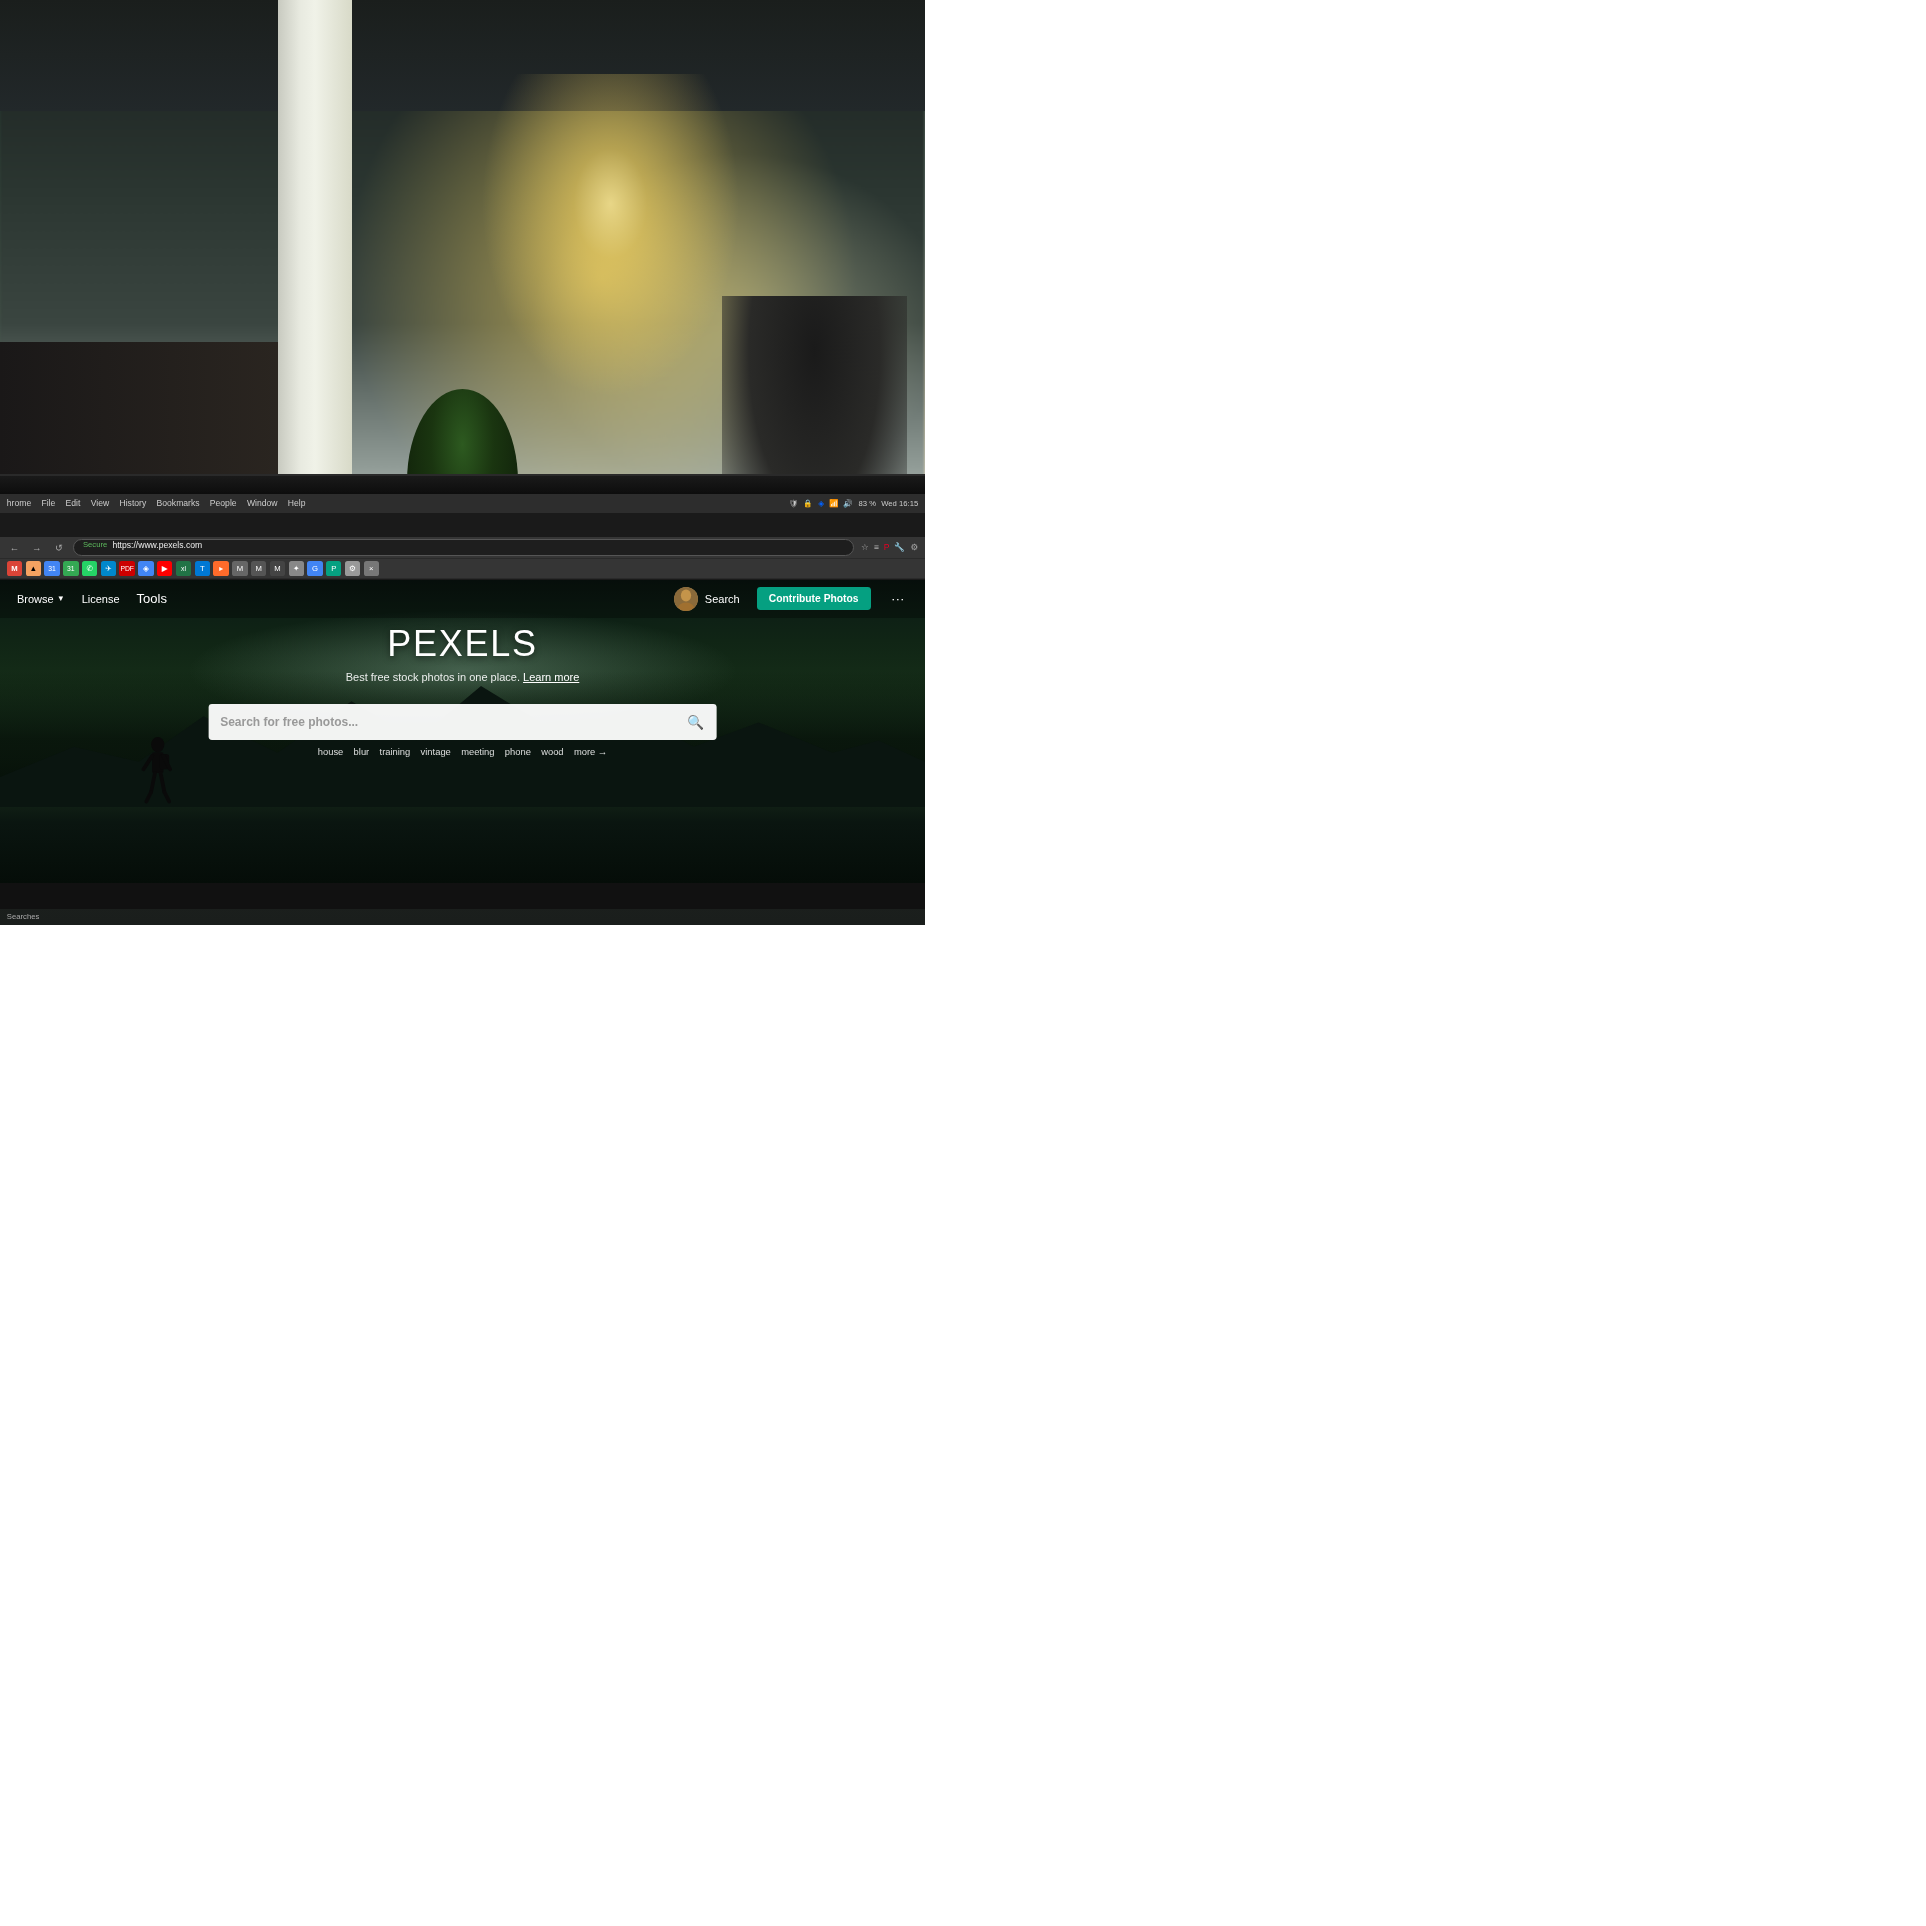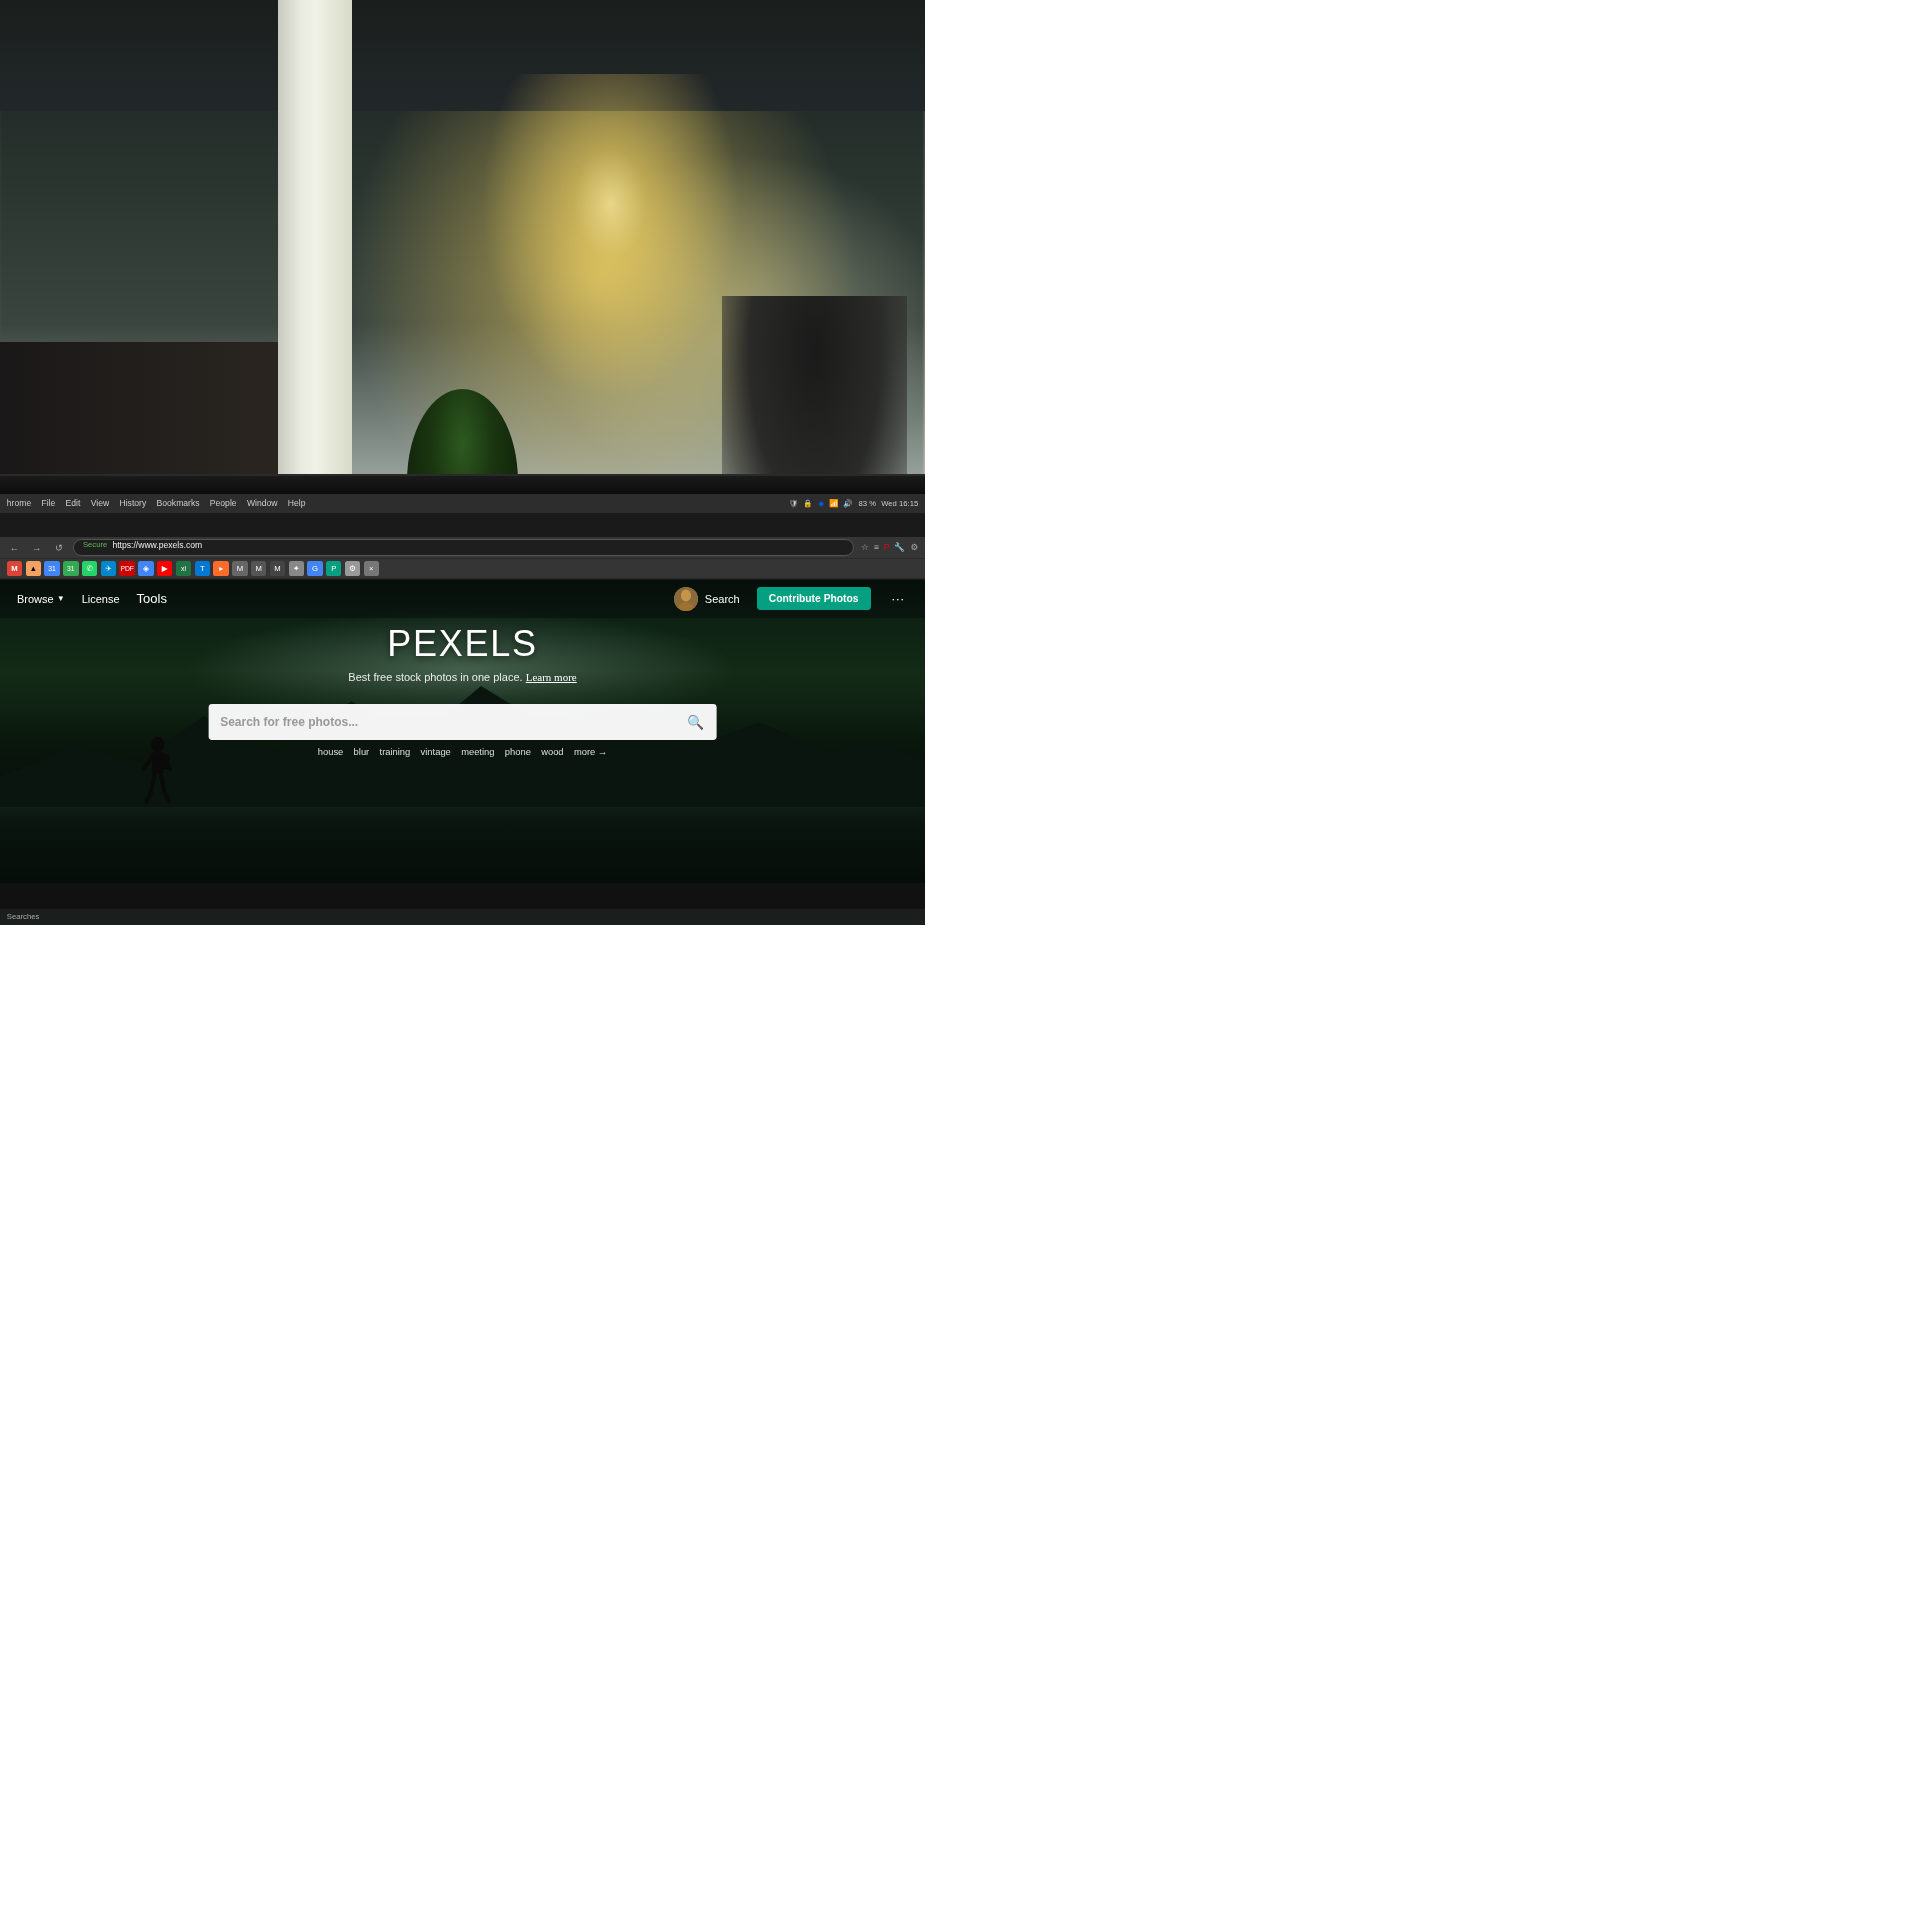--- a/index.html
+++ b/index.html
@@ -362,21 +362,20 @@
 
     .hero-subtitle {
       color: rgba(255,255,255,0.9);
       font-size: 11px;
       margin-bottom: 17px;
     }
 
     .hero-subtitle a {
       color: #fff;
       text-decoration: underline;
-      font-family: Liberation Serif, serif;
     }
 
     
     .search-container {
       position: absolute;
       top: 124px;
       left: 50%;
       transform: translateX(-50%);
       width: 55%;
       z-index: 8;

